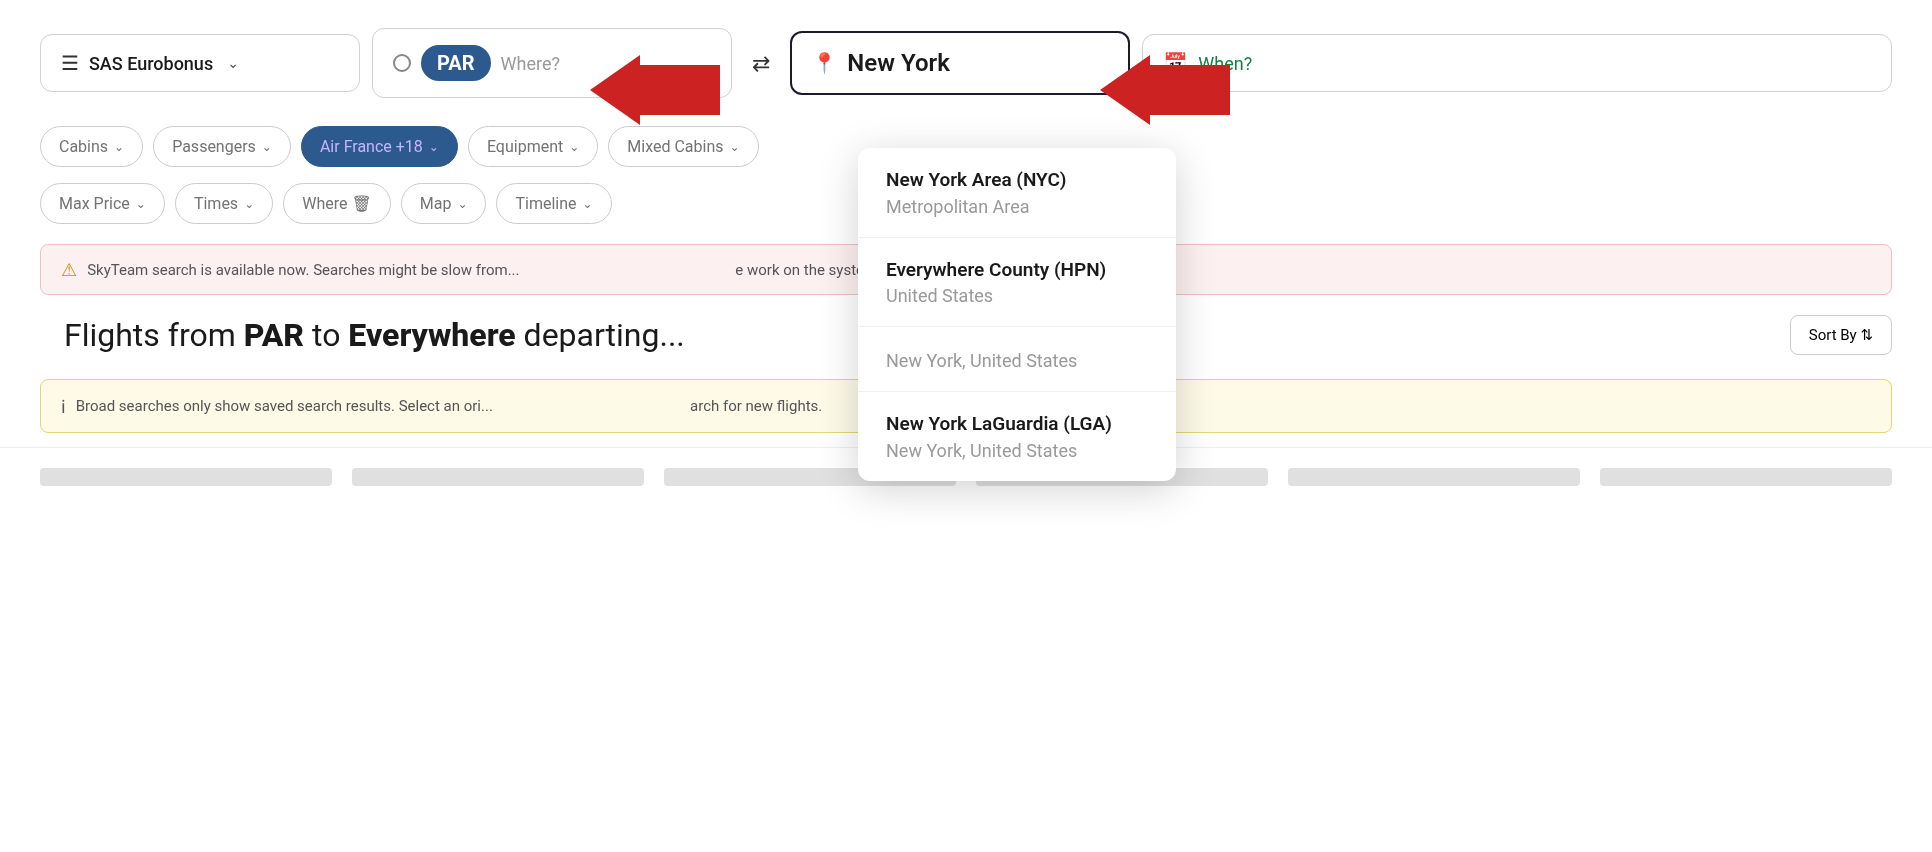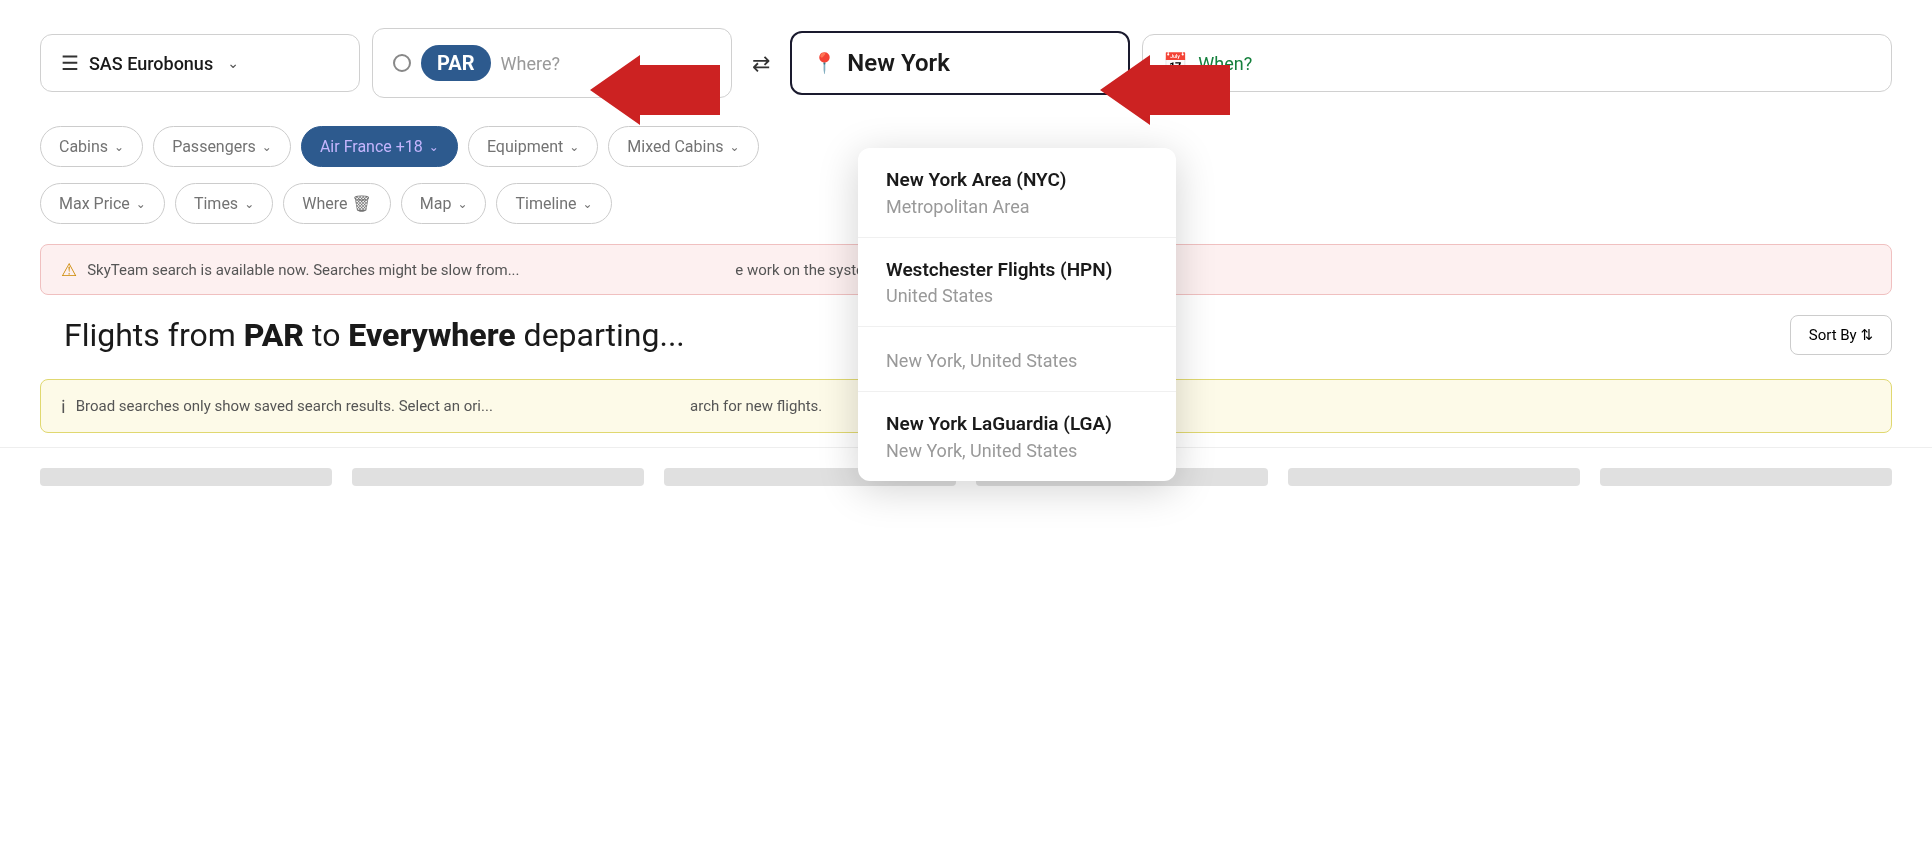--- a/index.html
+++ b/index.html
@@ -382,21 +382,21 @@
   <div class="col-placeholder" style="height:18px; background:#e0e0e0;"></div>
   <div class="col-placeholder" style="height:18px; background:#e0e0e0;"></div>
 </div>
 
 <div class="dropdown-overlay">
   <div class="dropdown-item">
     <div class="dropdown-item-main">New York Area (NYC)</div>
     <div class="dropdown-item-sub">Metropolitan Area</div>
   </div>
   <div class="dropdown-item">
-    <div class="dropdown-item-main">Westchester Flights (HPN)</div>
+    <div class="dropdown-item-main">Everywhere County (HPN)</div>
     <div class="dropdown-item-sub">United States</div>
   </div>
   <div class="dropdown-item">
     <div class="dropdown-item-sub">New York, United States</div>
   </div>
   <div class="dropdown-item">
     <div class="dropdown-item-main">New York LaGuardia (LGA)</div>
     <div class="dropdown-item-sub">New York, United States</div>
   </div>
 </div>

